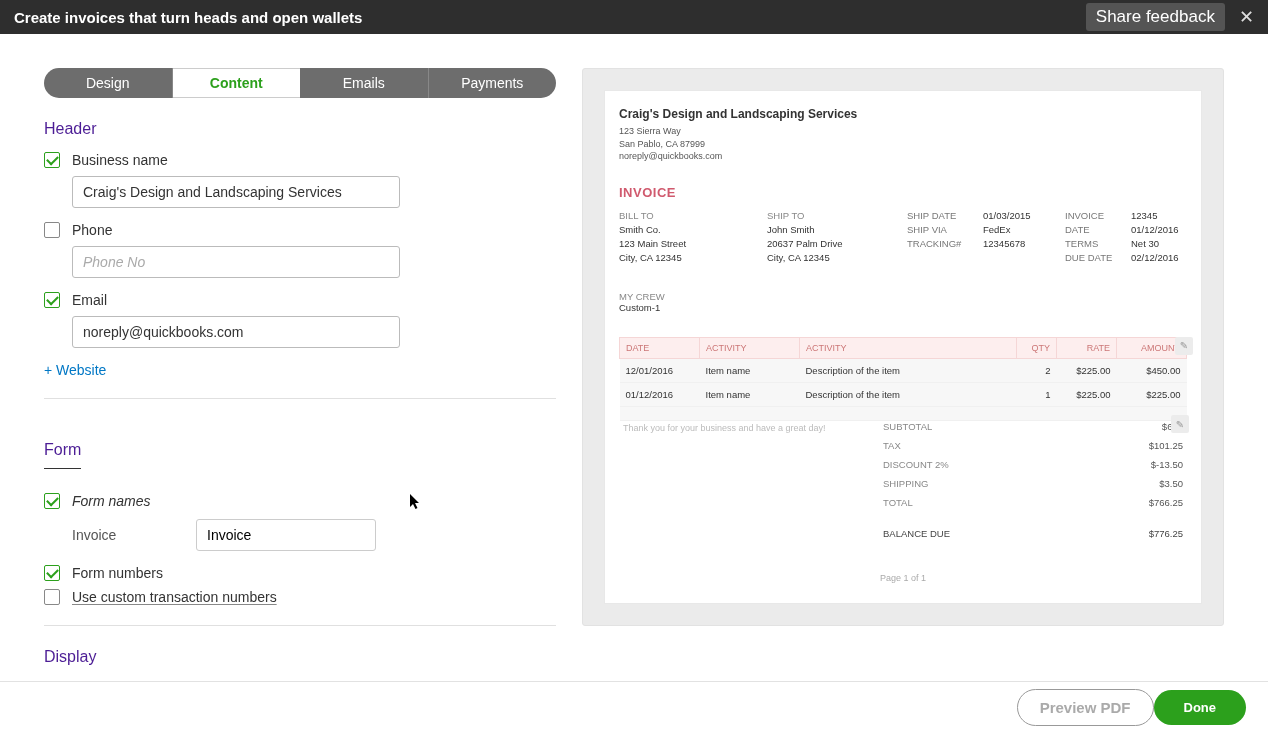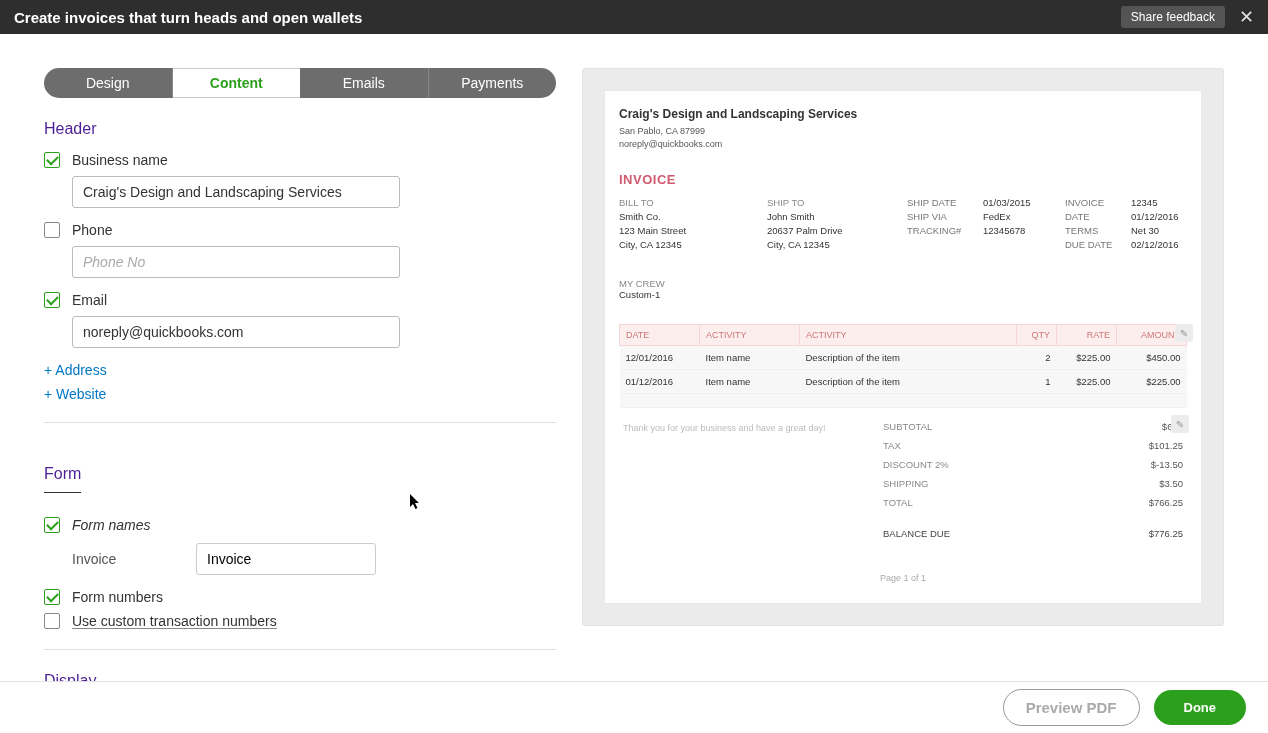--- a/index.html
+++ b/index.html
@@ -21,21 +21,21 @@
     justify-content: space-between;
   }
   .titlebar h1 { font-size: 15px; font-weight: 600; }
   .titlebar-right { display: flex; align-items: center; gap: 14px; }
   .share-btn {
     background: #545454;
     color: #fff;
     border: none;
     border-radius: 3px;
     padding: 4px 10px;
-    font-size: 12px;
+    font-size: 17px;
     cursor: pointer;
   }
   .close-icon { cursor: pointer; color: #ddd; font-size: 18px; line-height: 1; }
 
   .main {
     display: flex;
     padding: 34px 44px 0 44px;
     gap: 26px;
     height: 650px;
     overflow: hidden;
@@ -164,21 +164,21 @@
   .totals-edit{position:absolute; right:12px; top:324px; width:18px;height:18px;background:#ececec;border-radius:2px;display:flex;align-items:center;justify-content:center;color:#999;font-size:10px;}
   .page-num{position:absolute; bottom:20px; left:0; right:0; text-align:center; font-size:9px; color:#aaa;}
 
   
   .bottombar {
     position: absolute;
     left:0; right:0; bottom:0;
     height:52px;
     border-top:1px solid #e2e2e2;
     display:flex; align-items:center; justify-content:flex-end;
-    padding:0 22px; gap:14px;
+    padding:0 22px; 
     background:#fff;
   }
   .btn-preview {
     border:1px solid #999; background:#fff; color:#aaa;
     padding:9px 22px; border-radius:22px; font-size:15px; font-weight:600;
     cursor:pointer;
   }
   .btn-done {
     border:none; background:#2ca01c; color:#fff;
     padding:10px 30px; border-radius:22px; font-size:13px; font-weight:600;
@@ -230,21 +230,20 @@
     </div>
 
     <div class="field-row">
       <span class="checkbox checked"></span>
       <span class="field-label">Email</span>
     </div>
     <div class="indented-input">
       <input class="text-input" value="noreply@quickbooks.com" style="">
     </div>
 
-    <span class="link-add">+ Address</span>
     <span class="link-add">+ Website</span>
 
     <div class="divider"></div>
 
     
     <div class="section-title form-title">Form</div>
 
     <div class="field-row" style="margin-top:10px;font-style:italic;">
       <span class="checkbox checked"></span>
       <span class="field-label">Form names</span>
@@ -268,20 +267,21 @@
     
     <div class="section-title">Display</div>
     
     
   </div>
 
   <div class="right">
     <div class="preview-wrap">
       <div class="invoice-page">
         <div class="inv-company">Craig's Design and Landscaping Services</div>
+        <div class="inv-addr">123 Sierra Way</div>
         <div class="inv-addr">San Pablo, CA 87999</div>
         <div class="inv-addr">noreply@quickbooks.com</div>
         <div class="inv-title">INVOICE</div>
 
         <div class="inv-meta">
           <div class="meta-col c1">
             <span class="meta-label">BILL TO</span>
             <span class="meta-val">Smith Co.</span>
             <span class="meta-val">123 Main Street</span>
             <span class="meta-val">City, CA 12345</span>

